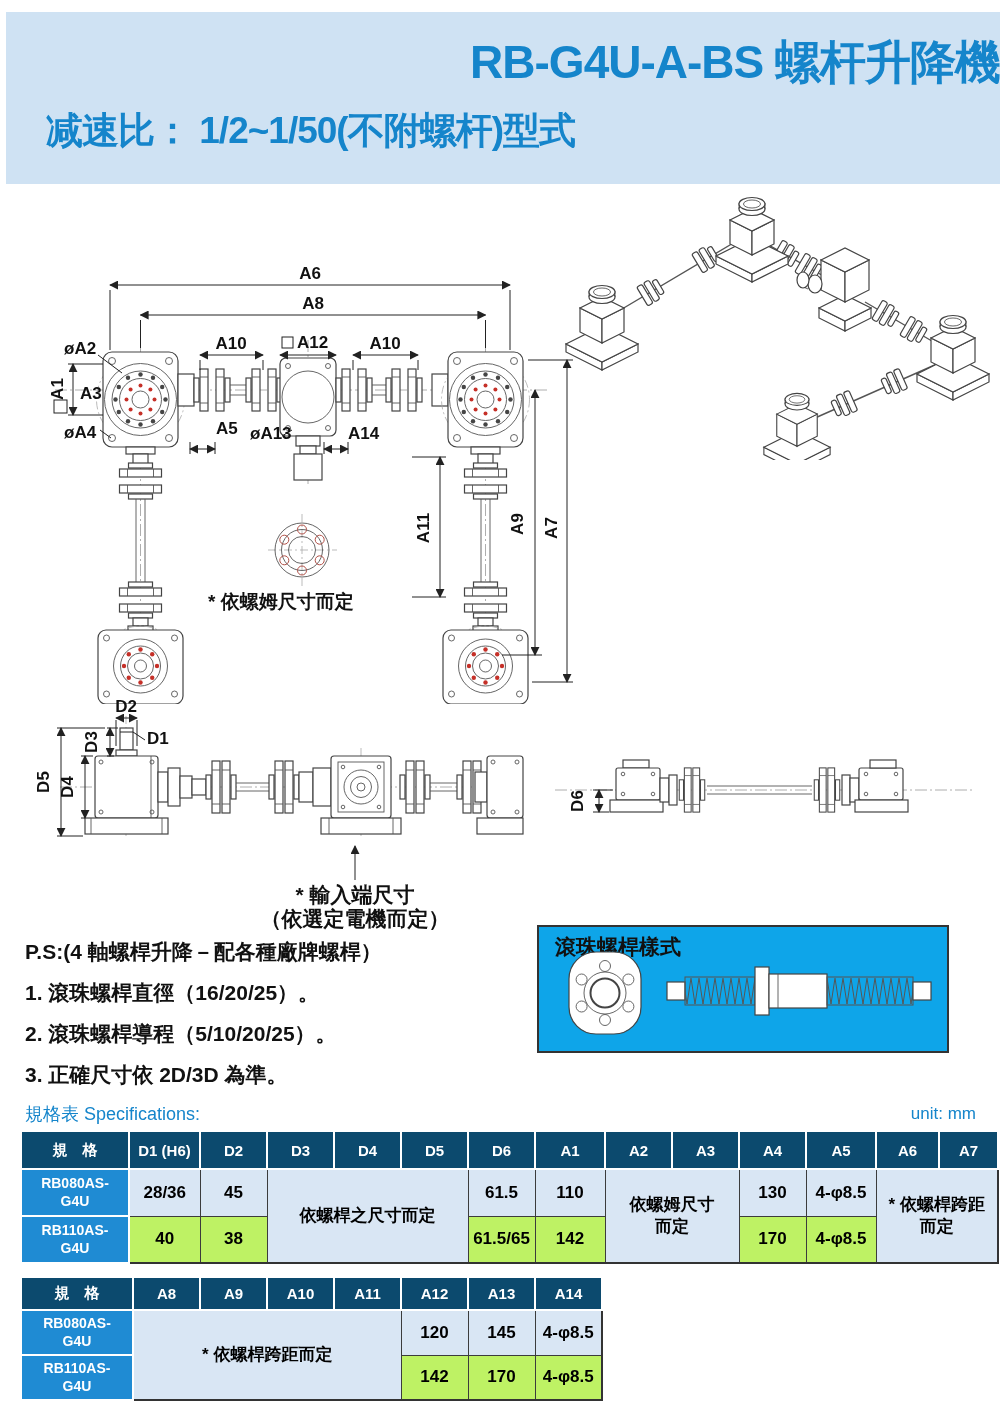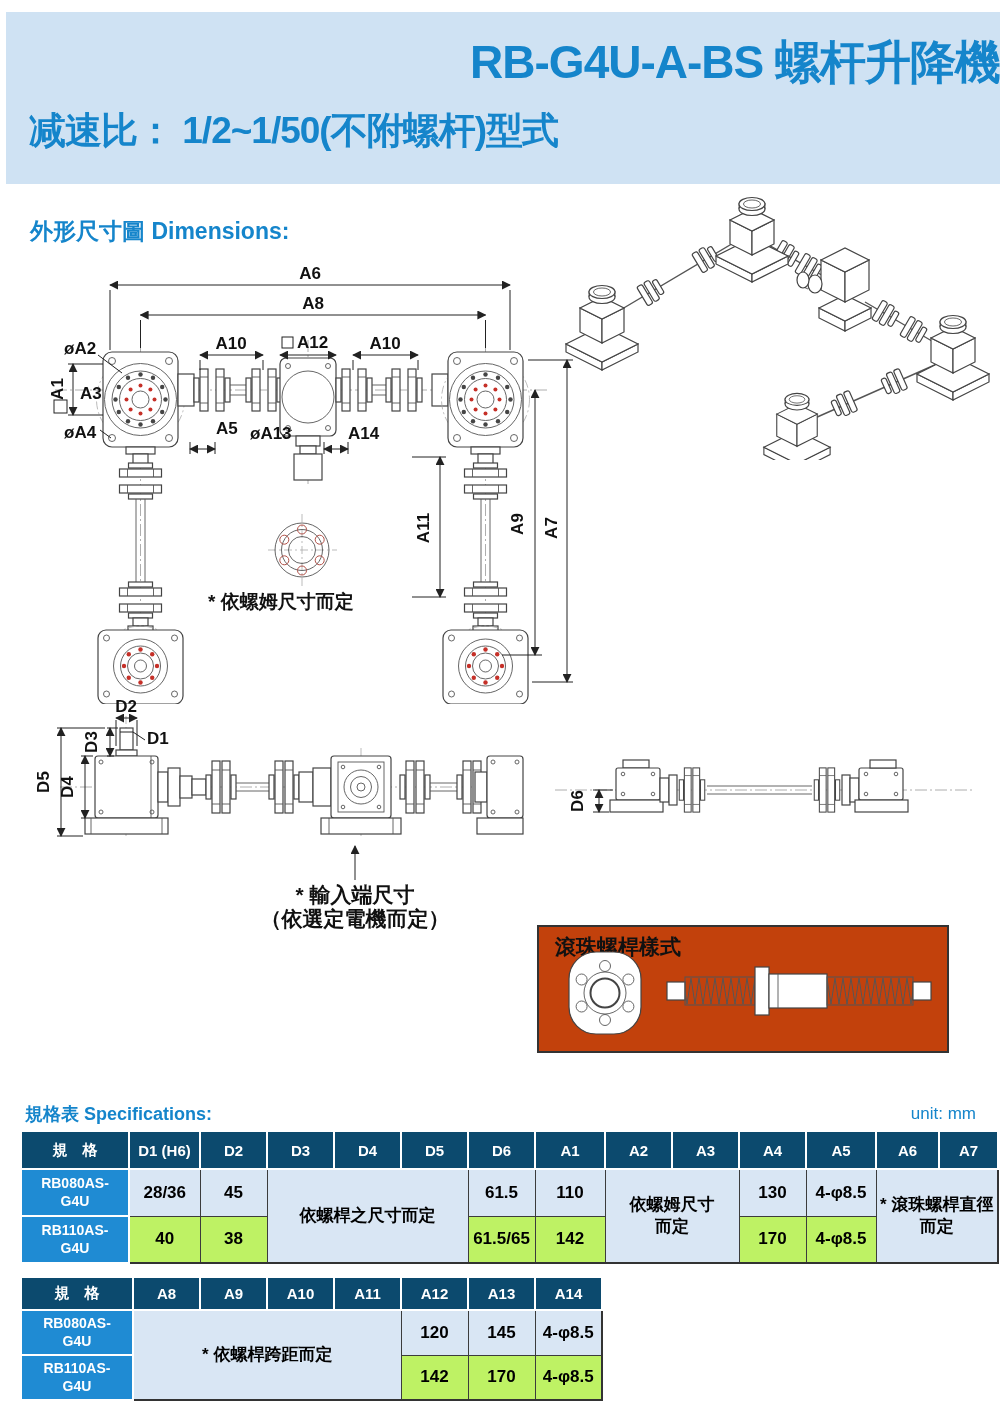--- a/index.html
+++ b/index.html
@@ -1,43 +1,43 @@
 <!DOCTYPE html>
 <html><head>
 <meta charset="utf-8">
 <style>
   html,body{margin:0;padding:0;background:#fff;}
   body{font-family:"Liberation Sans","DejaVu Sans",sans-serif;}
   .page{position:relative;width:1000px;height:1406px;background:#ffffff;overflow:hidden;}
   
   .banner{position:absolute;left:6px;top:12px;width:994px;height:172px;background:#cfe2f3;}
   .banner h1{margin:20px 0 0 26px;font-size:46px;font-weight:bold;color:#1585cb;letter-spacing:-1px;text-align:right;}
-  .banner h2{margin:12px 0 0 23px;font-size:37px;font-weight:bold;color:#1585cb;letter-spacing:-1px;}
+  .banner h2{margin:12px 0 0 40px;font-size:37px;font-weight:bold;color:#1585cb;letter-spacing:-1px;}
   .dims-heading{position:absolute;left:30px;top:216px;font-size:23px;font-weight:bold;color:#1585cb;}
   
   .ol{fill:#ffffff;stroke:#444;stroke-width:1.2;}
   .thin{fill:none;stroke:#555;stroke-width:0.9;}
   .dim{stroke:#222;stroke-width:1;fill:none;}
   .cl{stroke:#999;stroke-width:0.8;stroke-dasharray:12 3 2 3;fill:none;}
   .cl2{stroke:#aaa;stroke-width:0.8;stroke-dasharray:8 3 2 3;fill:none;}
   .dimt{font:bold 17px "Liberation Sans",sans-serif;fill:#111;}
   .notet{font:bold 19px "Liberation Sans",sans-serif;fill:#111;}
   .notet2{font:bold 21px "Liberation Sans",sans-serif;fill:#111;}
   .reddot{fill:#c53028;stroke:none;}
   .dkdot{fill:#454545;stroke:none;}
   svg{position:absolute;}
   
   .notes{position:absolute;left:25px;top:938px;width:505px;color:#111;}
   .notes div{font-size:21px;font-weight:600;margin-bottom:13px;line-height:28px;}
   
-  .bsbox{position:absolute;left:537px;top:925px;width:412px;height:128px;border:2px solid #333;background:#c2410c;box-sizing:border-box;}
+  .bsbox{position:absolute;left:537px;top:925px;width:412px;height:128px;border:2px solid #333;background:#0ea5e9;box-sizing:border-box;}
   .bsbox .bstitle{position:absolute;left:16px;top:6px;font-size:21px;font-weight:bold;color:#111;}
   .bsbox svg{left:0;top:0;}
   
-  .spec-heading{position:absolute;left:25px;top:1102px;font-size:18px;font-weight:bold;color:#1585cb;}
+  .spec-heading{position:absolute;left:25px;top:1102px;font-size:18px;font-weight:normal;color:#1585cb;}
   .spec-unit{position:absolute;right:24px;top:1104px;font-size:17px;font-weight:normal;color:#1585cb;}
   
   table{border-collapse:collapse;table-layout:fixed;background:#fff;border:2px solid #333;}
   .t1{position:absolute;left:20px;top:1130px;width:965px;}
   .t2{position:absolute;left:20px;top:1276px;width:581px;}
   th{background:#0c4a6e;color:#fff;font-size:15px;font-weight:bold;border:2px solid #fff;padding:0;}
   td{text-align:center;padding:0;}
   td.model{background:#1f8bd3;color:#fff;font-size:14px;font-weight:bold;border:2px solid #fff;white-space:pre-line;line-height:1.25;}
   td.val{font-size:17px;font-weight:600;color:#000;border:1.5px solid #3c3c3c;white-space:pre-line;line-height:1.3;}
   td.lb{background:#d9e6f4;}
@@ -146,21 +146,20 @@
         <path d="M-9,-17 h8 M-9,17 h8 M1,-17 h8 M1,17 h8" class="thin"></path>
       </g>
     </defs>
   </svg>
 
   <header class="banner">
     <h1>RB-G4U-A-BS 螺杆升降機</h1>
     <h2>减速比： 1/2~1/50(不附螺杆)型式</h2>
   </header>
 
-  <div class="dims-heading">外形尺寸圖 Dimensions:</div>
 
   <svg style="left:30px;top:252px" width="545" height="452" viewBox="0 0 545 452">
     <g>
       <path d="M25,138 H520" class="cl"></path>
       <path d="M110.5,72 V452 M278,88 V232 M455.5,72 V452" class="cl"></path>
 
       <use href="#jackF" transform="translate(110.5,147.5)"></use>
       <rect x="148" y="122" width="16" height="32" class="ol"></rect>
       <use href="#coupH" transform="translate(182,138)"></use>
       <path d="M200,133 H216 M200,143 H216" class="thin"></path>
@@ -382,20 +381,26 @@
       <rect x="320" y="78" width="53" height="12" class="ol"></rect>
       <rect x="335" y="38" width="26" height="8" class="ol"></rect>
     </g>
     <g>
       <path d="M58,68 H78 M58,90 H74" class="dim"></path>
       <line x1="64" y1="68" x2="64" y2="90" class="dim" marker-start="url(#ar)" marker-end="url(#ar)"></line>
     </g>
     <text x="48" y="79" text-anchor="middle" transform="rotate(-90 48 79)" class="dimt">D6</text>
   </svg>
 
+  <div class="notes">
+    <div>P.S:(4 軸螺桿升降－配各種廠牌螺桿）</div>
+    <div>1. 滾珠螺桿直徑（16/20/25）。</div>
+    <div>2. 滾珠螺桿導程（5/10/20/25）。</div>
+    <div>3. 正確尺寸依 2D/3D 為準。</div>
+  </div>
 
   <div class="bsbox">
     <div class="bstitle">滾珠螺桿樣式</div>
     <svg width="408" height="124" viewBox="0 0 408 124">
       <g transform="translate(66,66)">
         <rect x="-36" y="-41" width="72" height="82" rx="27" class="ol"></rect>
         <circle r="21" class="thin"></circle>
         <circle r="14.5" fill="none" stroke="#444" stroke-width="2"></circle>
         <circle cx="23.4" cy="-13.5" r="5.5" class="thin"></circle>
           <circle cx="0" cy="-27" r="5.5" class="thin"></circle>
@@ -458,21 +463,21 @@
 G4U</td>
       <td class="val lb">28/36</td>
       <td class="val lb">45</td>
       <td class="val lb" colspan="3" rowspan="2">依螺桿之尺寸而定</td>
       <td class="val lb">61.5</td>
       <td class="val lb">110</td>
       <td class="val lb" colspan="2" rowspan="2">依螺姆尺寸
 而定</td>
       <td class="val lb">130</td>
       <td class="val lb">4-φ8.5</td>
-      <td class="val lb" colspan="2" rowspan="2">* 滾珠螺桿直徑
+      <td class="val lb" colspan="2" rowspan="2">* 依螺桿跨距
 而定</td>
     </tr>
     <tr class="dr">
       <td class="model">RB110AS-
 G4U</td>
       <td class="val wh">40</td>
       <td class="val wh">38</td>
       <td class="val wh">61.5/65</td>
       <td class="val wh">142</td>
       <td class="val wh">170</td>

